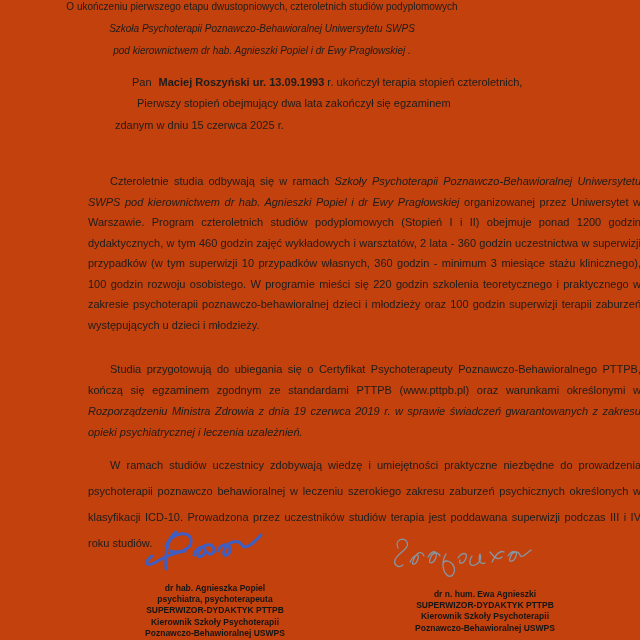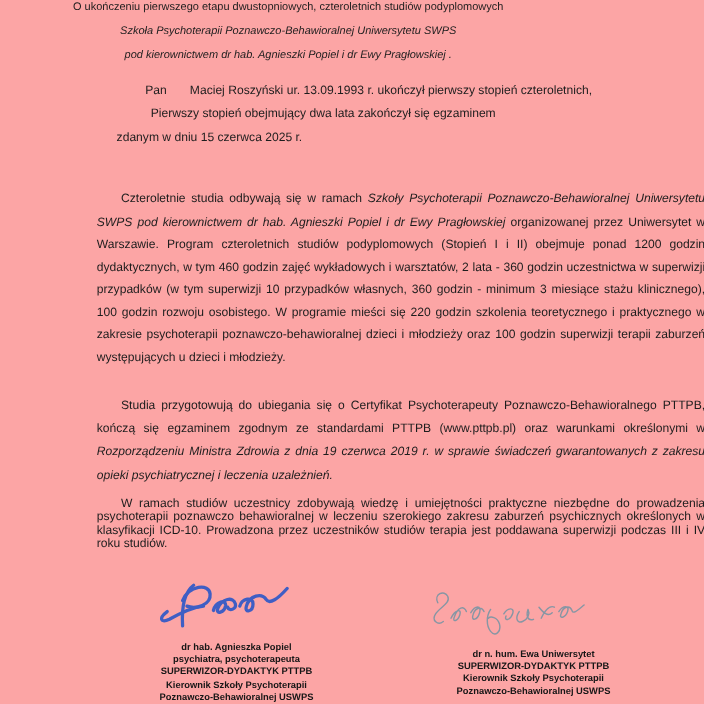--- a/index.html
+++ b/index.html
@@ -4,50 +4,50 @@
 <style>
   html, body { margin: 0; padding: 0; }
   body {
     width: 640px; height: 640px;
     background: #ffffff;
     font-family: "Liberation Sans", sans-serif;
     color: #1d1d1d;
     overflow: hidden;
     position: relative;
   }
-  .page { position: absolute; inset: 0; background: #fca5a5; }
+  .page { position: absolute; inset: 0; background: #c2410c; }
 
   
   .header {
     position: absolute; top: -4px; left: 0; width: 524px;
     text-align: center;
     font-size: 10px; line-height: 22px;
   }
   .italic { font-style: italic; }
-  .bold { font-weight: normal; }
+  .bold { font-weight: bold; }
 
   
   .recipient { position: absolute; top: 72px; left: 0; width: 640px;
     font-size: 11px; line-height: 21.3px; white-space: nowrap; }
   .rline-1 { padding-left: 132px; }
   .rline-2 { padding-left: 88px; }
   .rline-3 { padding-left: 137px; }
-  .rline-4 { padding-left: 106px; }
-  .gap-after { margin-right: 21px; }
+  .rline-4 { padding-left: 79px; margin-left: 36px; }
+  .gap-after { margin-right: 7px; }
 
   
   .para {
     position: absolute; left: 77px; width: 553px;
     margin: 11px;
     font-size: 11px; line-height: 20.5px;
     text-align: justify; text-indent: 22px;
   }
   .para-1 { top: 160px; }
   .para-2 { top: 348px; line-height: 21px; }
-  .para-3 { top: 441px; line-height: 12px; }
+  .para-3 { top: 441px; line-height: 26px; }
 
   
   .sig-svg { position: absolute; }
   .sig-svg-left  { left: 138px; top: 522px; }
   .sig-svg-right { left: 386px; top: 534px; }
   .sig-svg path { fill: none; stroke-linecap: round; stroke-linejoin: round; }
 
   .sig-block {
     position: absolute; width: 210px;
     text-align: center;
@@ -64,21 +64,21 @@
 
   <div class="header">
     <div>O ukończeniu pierwszego etapu dwustopniowych, czteroletnich studiów podyplomowych</div>
     <div class="italic">Szkoła Psychoterapii Poznawczo-Behawioralnej Uniwersytetu SWPS</div>
     <div class="italic">pod kierownictwem dr hab. Agnieszki Popiel i dr Ewy Pragłowskiej .</div>
   </div>
 
   <div class="recipient">
     <div class="rline-1">
       <span class="gap-after">Pan</span><span class="bold">Maciej Roszyński ur. 13.09.1993</span>
-      <span>r. ukończył pierwszy stopień czteroletnich,</span>
+      <span>r. ukończył terapia stopień czteroletnich,</span>
     </div>
     <div class="rline-3">Pierwszy stopień obejmujący dwa lata zakończył się egzaminem</div>
     <div class="rline-4">zdanym w dniu 15 czerwca 2025 r.</div>
   </div>
 
   <p class="para para-1"><span>Czteroletnie studia odbywają się w ramach </span><span class="italic">Szkoły Psychoterapii Poznawczo-Behawioralnej Uniwersytetu SWPS pod kierownictwem dr hab. Agnieszki Popiel i dr Ewy Pragłowskiej</span><span> organizowanej przez Uniwersytet w Warszawie. Program czteroletnich studiów podyplomowych (Stopień I i II) obejmuje ponad 1200 godzin dydaktycznych, w tym 460 godzin zajęć wykładowych i warsztatów, 2 lata - 360 godzin uczestnictwa w superwizji przypadków (w tym superwizji 10 przypadków własnych, 360 godzin - minimum 3 miesiące stażu klinicznego), 100 godzin rozwoju osobistego. W programie mieści się 220 godzin szkolenia teoretycznego i praktycznego w zakresie psychoterapii poznawczo-behawioralnej dzieci i młodzieży oraz 100 godzin superwizji terapii zaburzeń występujących u dzieci i młodzieży.</span></p>
 
   <p class="para para-2"><span>Studia przygotowują do ubiegania się o Certyfikat Psychoterapeuty Poznawczo-Behawioralnego PTTPB, kończą się egzaminem zgodnym ze standardami PTTPB (www.pttpb.pl) oraz warunkami określonymi w </span><span class="italic">Rozporządzeniu Ministra Zdrowia z dnia 19 czerwca 2019 r. w sprawie świadczeń gwarantowanych z zakresu opieki psychiatrycznej i leczenia uzależnień.</span></p>
 
   <p class="para para-3"><span>W ramach studiów uczestnicy zdobywają wiedzę i umiejętności praktyczne niezbędne do prowadzenia psychoterapii poznawczo behawioralnej w leczeniu szerokiego zakresu zaburzeń psychicznych określonych w klasyfikacji ICD-10. Prowadzona przez uczestników studiów terapia jest poddawana superwizji podczas III i IV roku studiów.</span></p>
@@ -108,19 +108,19 @@
 
   <div class="sig-block sig-block-left">
     <div>dr hab. Agnieszka Popiel</div>
     <div>psychiatra, psychoterapeuta</div>
     <div>SUPERWIZOR-DYDAKTYK PTTPB</div>
     <div>Kierownik Szkoły Psychoterapii</div>
     <div>Poznawczo-Behawioralnej USWPS</div>
   </div>
 
   <div class="sig-block sig-block-right">
-    <div>dr n. hum. Ewa Uniwersytet</div>
+    <div>dr n. hum. Ewa Agnieszki</div>
     <div>SUPERWIZOR-DYDAKTYK PTTPB</div>
     <div>Kierownik Szkoły Psychoterapii</div>
     <div>Poznawczo-Behawioralnej USWPS</div>
   </div>
 
 </div>
 
 </body></html>

